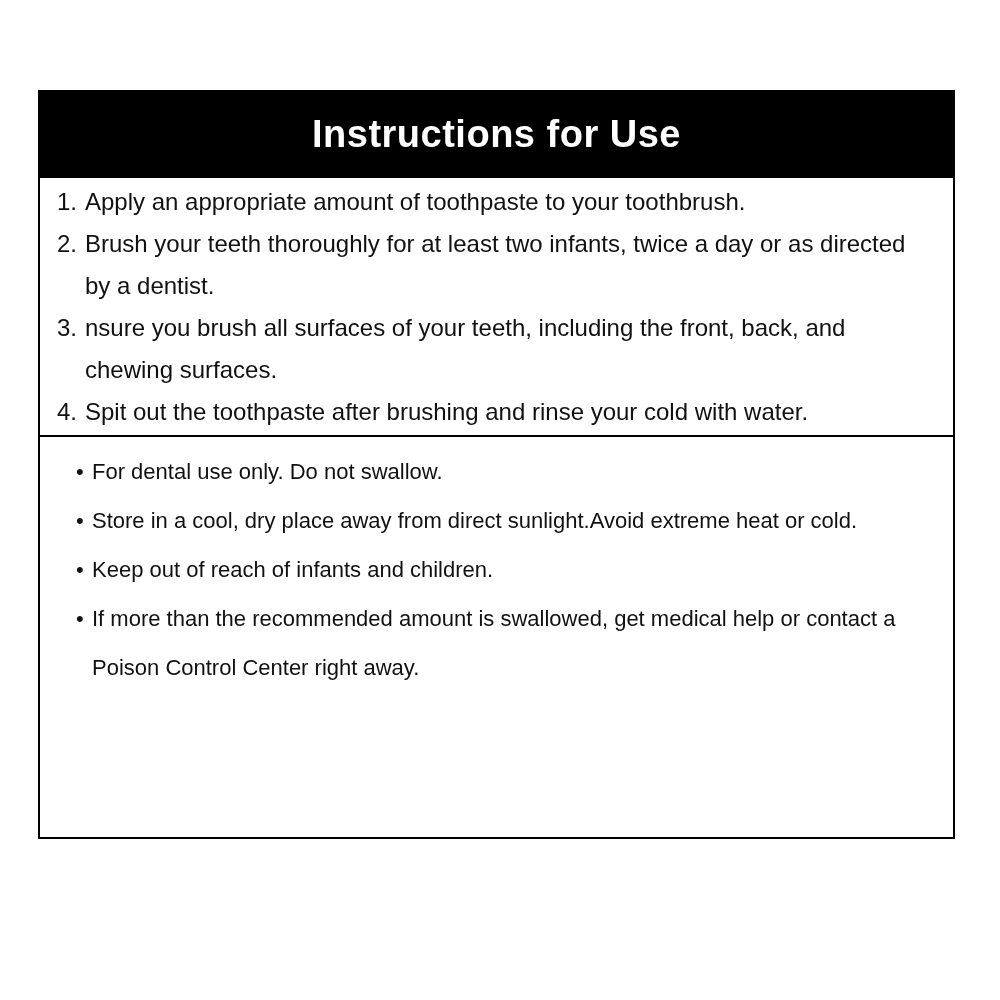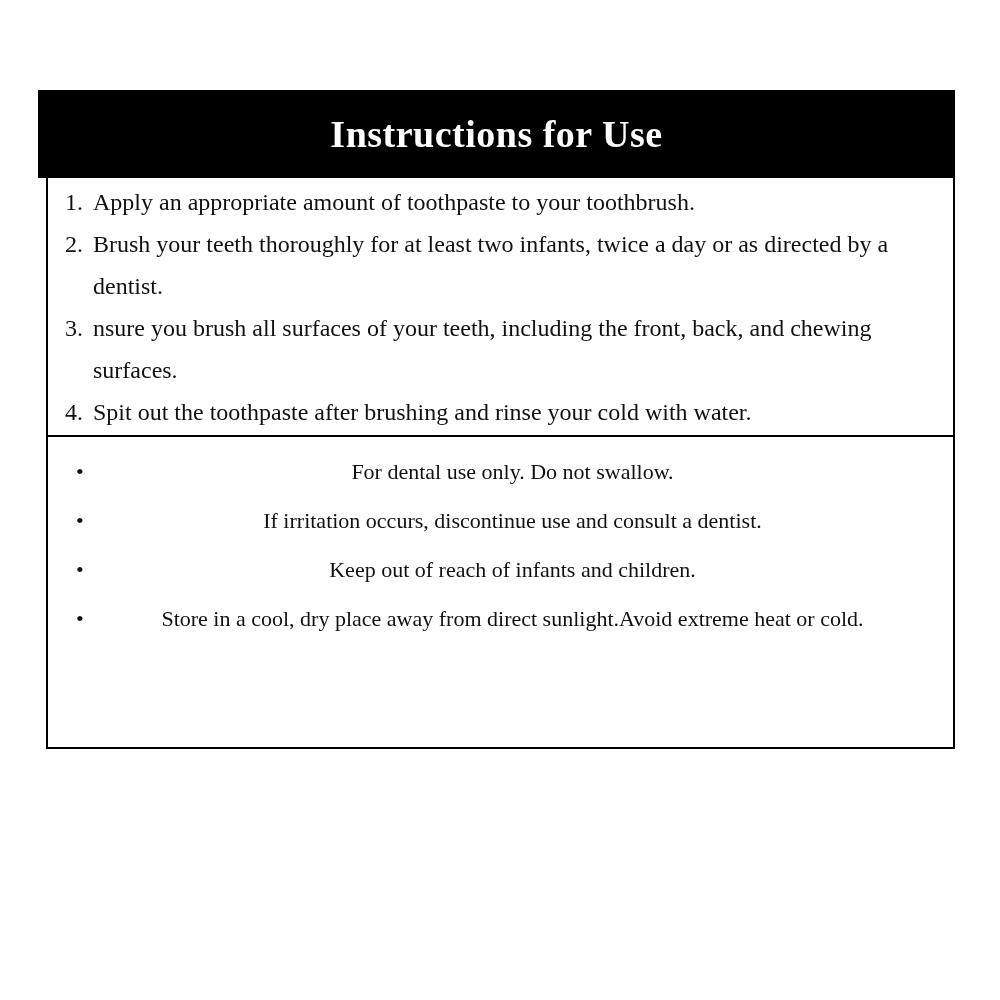--- a/index.html
+++ b/index.html
@@ -13,21 +13,20 @@
     width: 1000px;
     height: 1000px;
     background: #ffffff;
     overflow: hidden;
   }
   .label-card {
     position: absolute;
     left: 38px;
     top: 90px;
     width: 917px;
-    font-family: Liberation Serif, serif;
   }
   .section-header {
     background: #000000;
     color: #ffffff;
     display: flex;
     align-items: center;
     justify-content: center;
     box-sizing: border-box;
   }
   .header-1 { height: 88px; }
@@ -38,30 +37,28 @@
     font-weight: bold;
     letter-spacing: 0.5px;
     color: #ffffff;
   }
   .section-body {
     background: #ffffff;
     border: 2px solid #000000;
     border-top: none;
     box-sizing: border-box;
     color: #111111;
-    margin-left: 8px;
   }
   .instructions-body {
     height: 259px;
     padding: 3px 24px 4px 17px;
   }
   .safety-body {
-    height: 312px;
-    padding: 10px 20px 10px 4px;
-    text-align: center;
+    height: 402px;
+    padding: 10px 20px 10px 12px;
   }
   ol.numbered {
     list-style: none;
     counter-reset: n;
     margin: 0;
     padding: 0;
   }
   ol.numbered li {
     counter-increment: n;
     position: relative;
@@ -112,20 +109,20 @@
           <li>Brush your teeth thoroughly for at least two infants, twice a day or as directed by a dentist.</li>
           <li>nsure you brush all surfaces of your teeth, including the front, back, and chewing surfaces.</li>
           <li>Spit out the toothpaste after brushing and rinse your cold with water.</li>
         </ol>
     </div>
 
 
     <div class="section-body safety-body">
       <ul class="bulleted">
           <li>For dental use only. Do not swallow.</li>
-          <li>If irritation occurs, discontinue use and consult a dentist.</li>
+          <li>Store in a cool, dry place away from direct sunlight.Avoid extreme heat or cold.</li>
           <li>Keep out of reach of infants and children.</li>
-          <li>Store in a cool, dry place away from direct sunlight.Avoid extreme heat or cold.</li>
+          <li>If more than the recommended amount is swallowed, get medical help or contact a Poison Control Center right away.</li>
         </ul>
     </div>
 
   </div>
 </div>
 
 </body></html>

